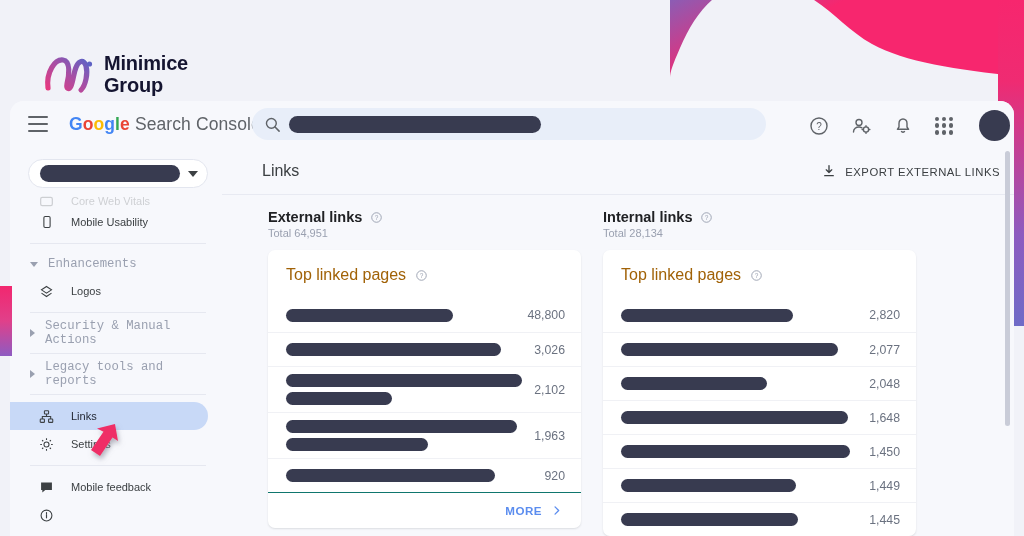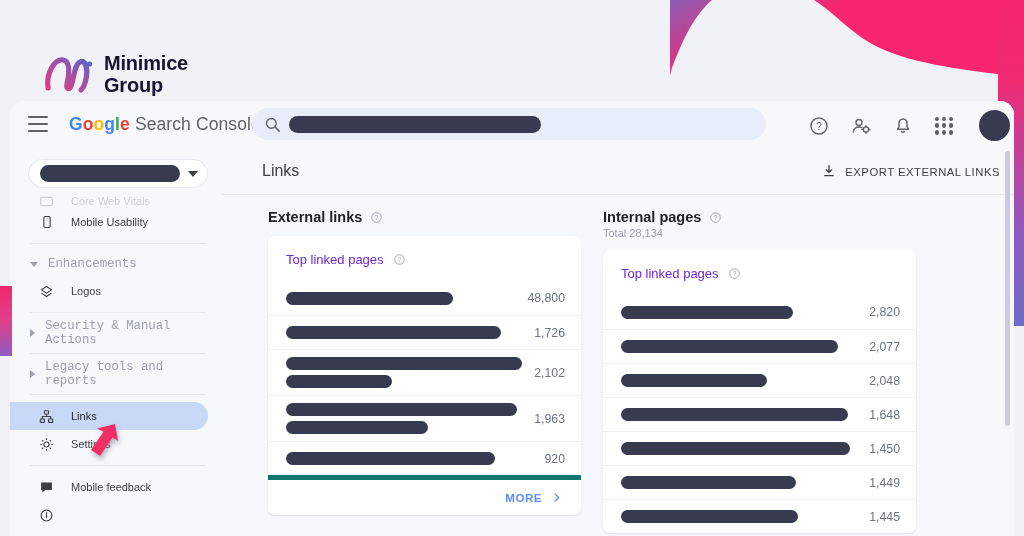--- a/index.html
+++ b/index.html
@@ -85,27 +85,27 @@
   .page-title { font-size: 16px; color: #3c4043; }
   .export-link { margin-left: auto; display: flex; align-items: flex-end; gap: 9px; color: #3c4043; font-size: 11.3px; letter-spacing: 0.5px; font-weight: 500; cursor: pointer; }
 
   .cards { display: flex; gap: 22px; padding: 14px 20px 0 46px; }
   .card-col { width: 313px; }
   .sec-title-row { display: flex; align-items: center; gap: 8px; }
   .sec-title { font-size: 14.5px; font-weight: bold; color: #202124; }
   .sec-total { font-size: 11px; color: #9aa0b0; margin-top: 2px; }
   .panel { margin-top: 11px; background: #fff; border-radius: 7px; box-shadow: 0 1px 2px rgba(60,64,67,0.14); overflow: hidden; }
   .panel-head { display: flex; align-items: center; gap: 9px; padding: 16px 0 14px 18px; }
-  .panel-title { font-size: 13px; color: #6d28d9; }
+  .panel-title { font-size: 16px; color: #a16207; }
   .row { display: flex; align-items: center; border-top: 1px solid #f0f1f5; padding: 7px 16px 7px 18px; min-height: 34px; }
   .row:first-of-type { border-top: none; }
   .bars { flex: 1; display: flex; flex-direction: column; gap: 5px; }
   .bar { height: 13px; background: #383b50; border-radius: 7px; }
   .row-val { font-size: 12.3px; color: #6b7280; margin-left: 12px; white-space: nowrap; }
-  .more-row { display: flex; justify-content: flex-end; align-items: center; gap: 8px; padding: 11px 18px; border-top: 5px solid #0f766e; }
+  .more-row { display: flex; justify-content: flex-end; align-items: center; gap: 8px; padding: 11px 18px; border-top: 1px solid #0f766e; }
   .more-label { color: #5b8def; font-size: 11.6px; font-weight: bold; letter-spacing: 0.5px; cursor: pointer; }
 
   .scrollbar { position: absolute; right: 4px; top: 50px; width: 5px; height: 275px; background: #c9ccd8; border-radius: 3px; z-index: 8; }
   .cursor-arrow { position: absolute; left: 82px; top: 420px; width: 44px; height: 58px; z-index: 20; pointer-events: none; }
 </style>
 </head>
 <body>
 
 <div id="root">
 
@@ -275,41 +275,42 @@
       <div class="cards">
 
         <div class="card-col">
           <div class="sec-title-row">
             <span class="sec-title">External links</span>
             <svg width="13" height="13" viewBox="0 0 18 18">
               <circle cx="9" cy="9" r="6.6" fill="none" stroke="#9aa0b0" stroke-width="1.3"></circle>
               <text x="9" y="12.4" font-size="9" fill="#9aa0b0" text-anchor="middle" font-family="Liberation Sans">?</text>
             </svg>
           </div>
+          <div class="sec-total">Total 64,951</div>
 
           <div class="panel">
             <div class="panel-head">
               <span class="panel-title">Top linked pages</span>
               <svg width="13" height="13" viewBox="0 0 18 18">
                 <circle cx="9" cy="9" r="6.6" fill="none" stroke="#9aa0b0" stroke-width="1.3"></circle>
                 <text x="9" y="12.4" font-size="9" fill="#9aa0b0" text-anchor="middle" font-family="Liberation Sans">?</text>
               </svg>
             </div>
             <div id="ext-rows">
                 <div class="row">
                   <div class="bars">
                     <div class="bar" style="width: 73%;"></div>
                   </div>
                   <div class="row-val">48,800</div>
                 </div>
                 <div class="row">
                   <div class="bars">
                     <div class="bar" style="width: 91%;"></div>
                   </div>
-                  <div class="row-val">1,726</div>
+                  <div class="row-val">3,026</div>
                 </div>
                 <div class="row">
                   <div class="bars">
                     <div class="bar" style="width: 100%;"></div>
                     <div class="bar" style="width: 45%;"></div>
                   </div>
                   <div class="row-val">2,102</div>
                 </div>
                 <div class="row">
                   <div class="bars">
@@ -329,21 +330,21 @@
               <span class="more-label">MORE</span>
               <svg width="13" height="13" viewBox="0 0 18 18">
                 <path d="M7 4 L12 9 L7 14" fill="none" stroke="#5b8def" stroke-width="1.8" stroke-linecap="round" stroke-linejoin="round"></path>
               </svg>
             </div>
           </div>
         </div>
 
         <div class="card-col">
           <div class="sec-title-row">
-            <span class="sec-title">Internal pages</span>
+            <span class="sec-title">Internal links</span>
             <svg width="13" height="13" viewBox="0 0 18 18">
               <circle cx="9" cy="9" r="6.6" fill="none" stroke="#9aa0b0" stroke-width="1.3"></circle>
               <text x="9" y="12.4" font-size="9" fill="#9aa0b0" text-anchor="middle" font-family="Liberation Sans">?</text>
             </svg>
           </div>
           <div class="sec-total">Total 28,134</div>
 
           <div class="panel">
             <div class="panel-head">
               <span class="panel-title">Top linked pages</span>

